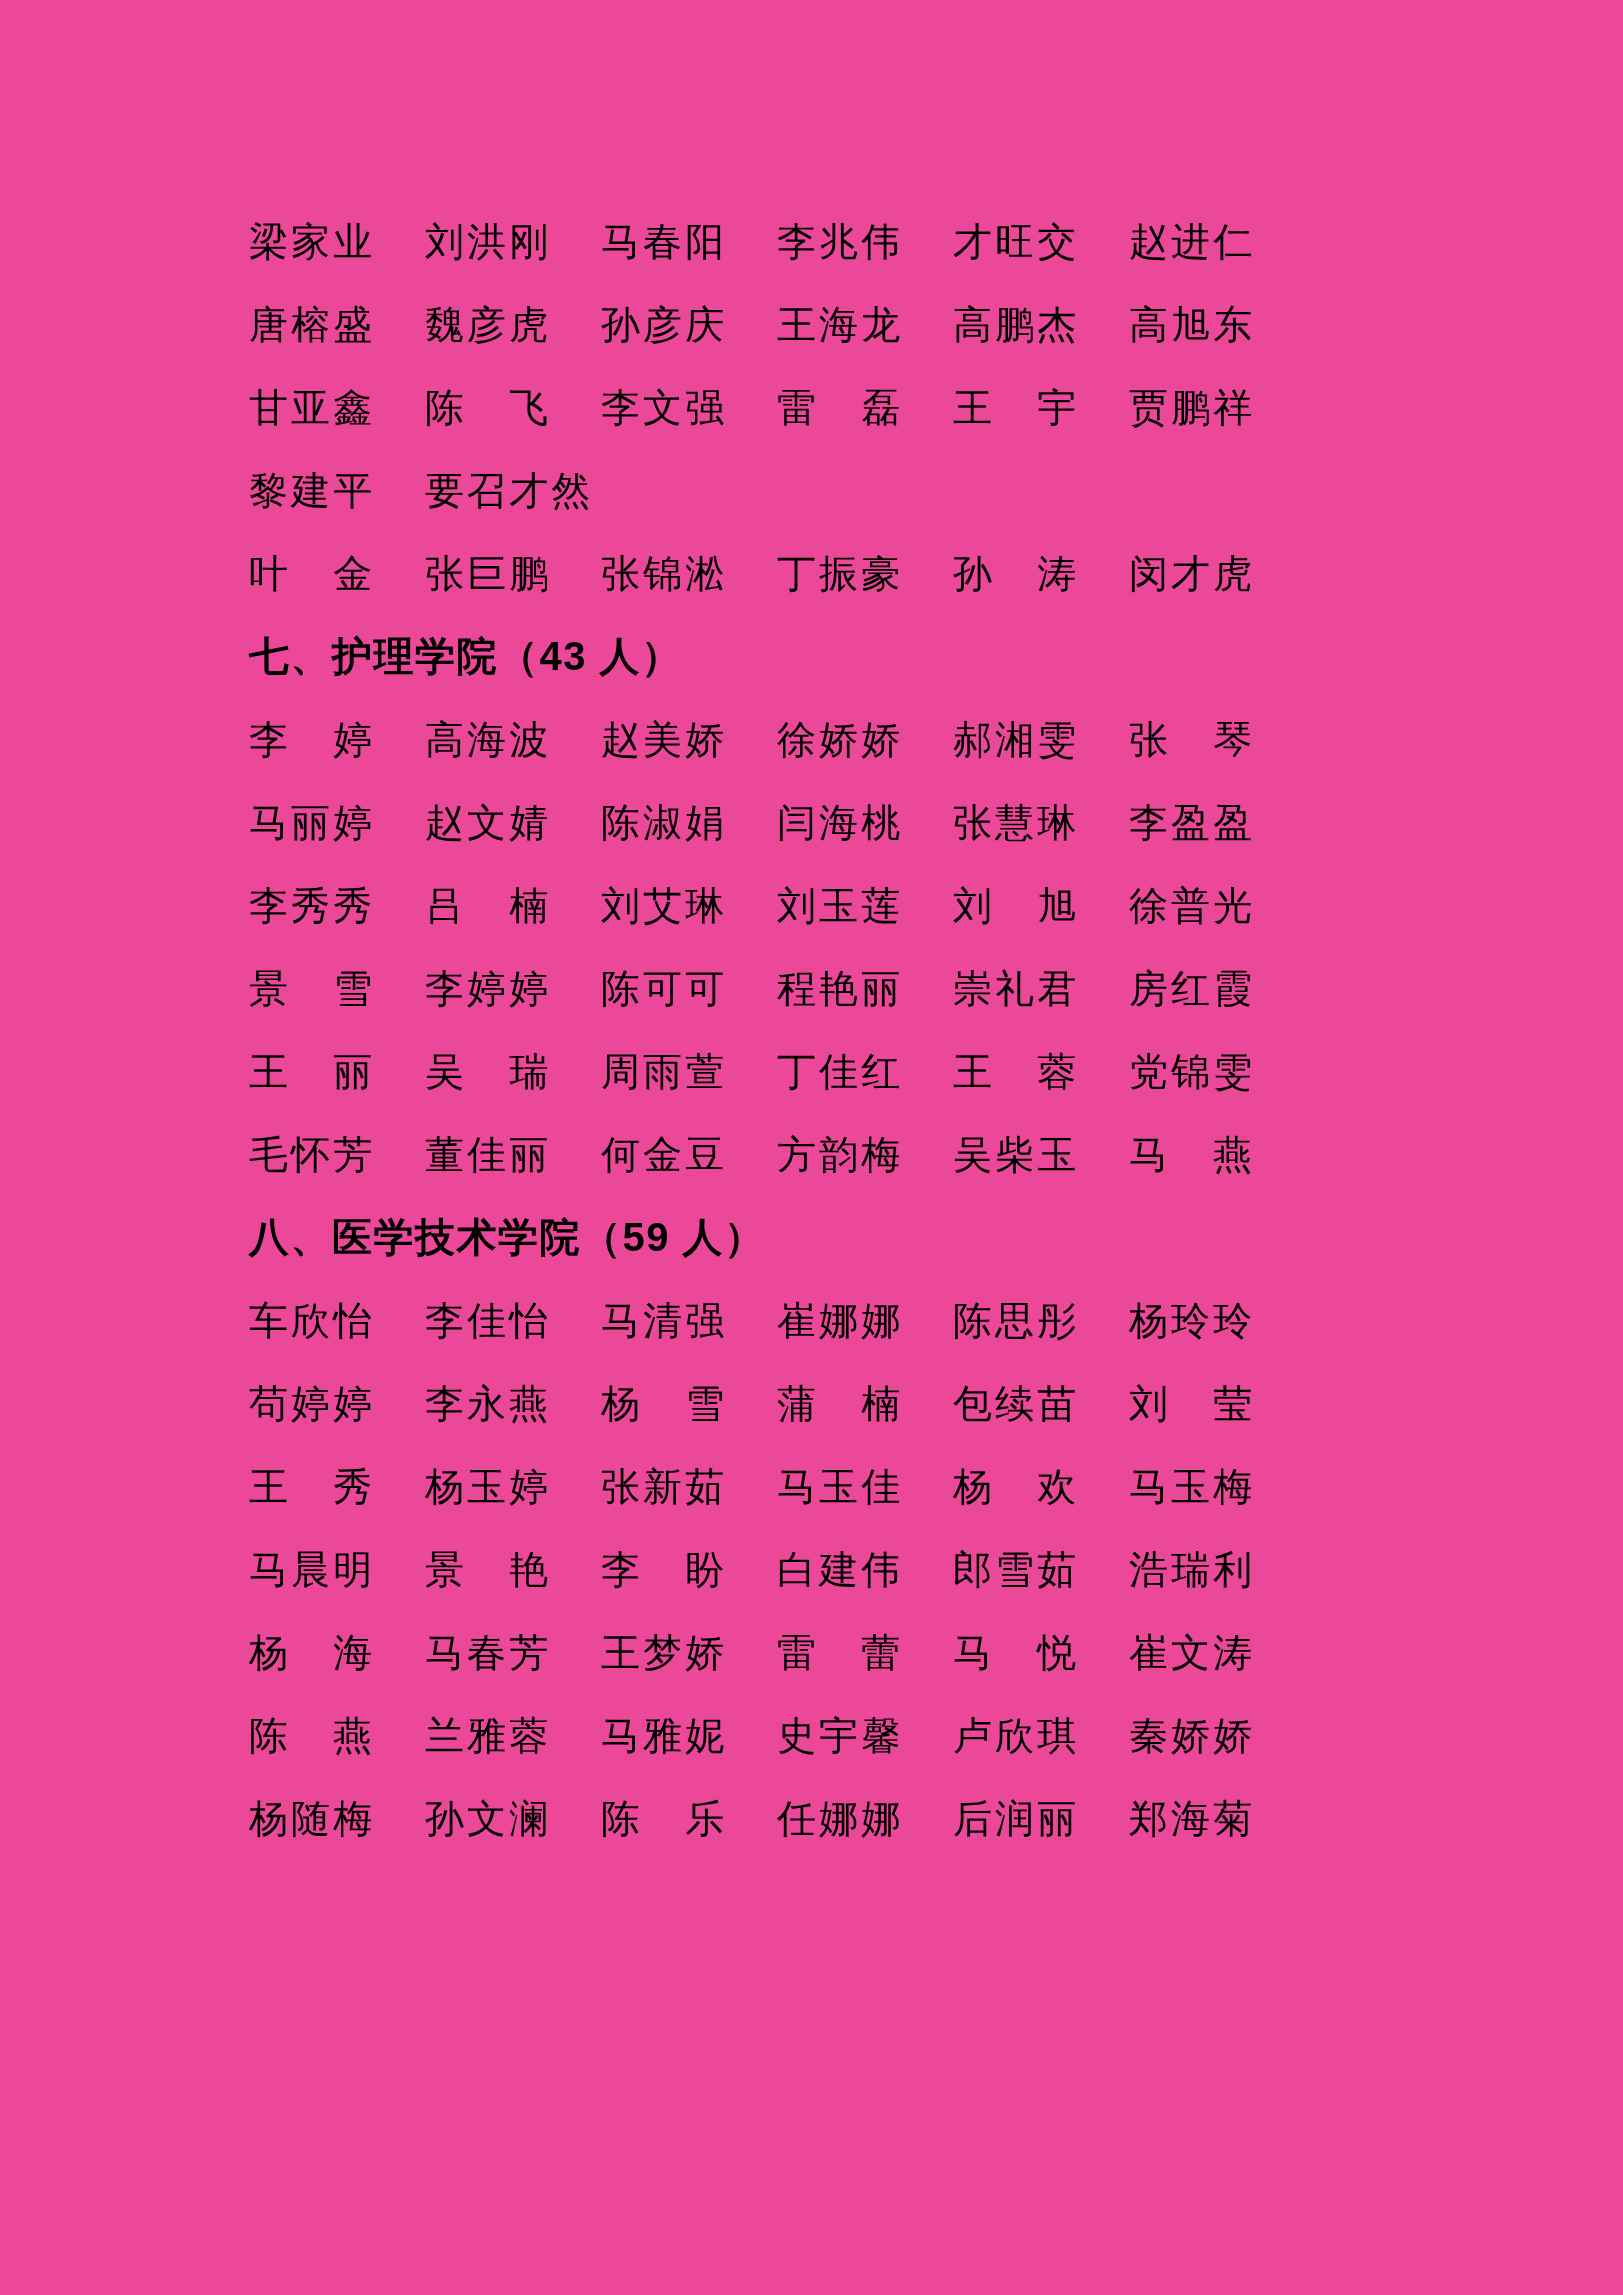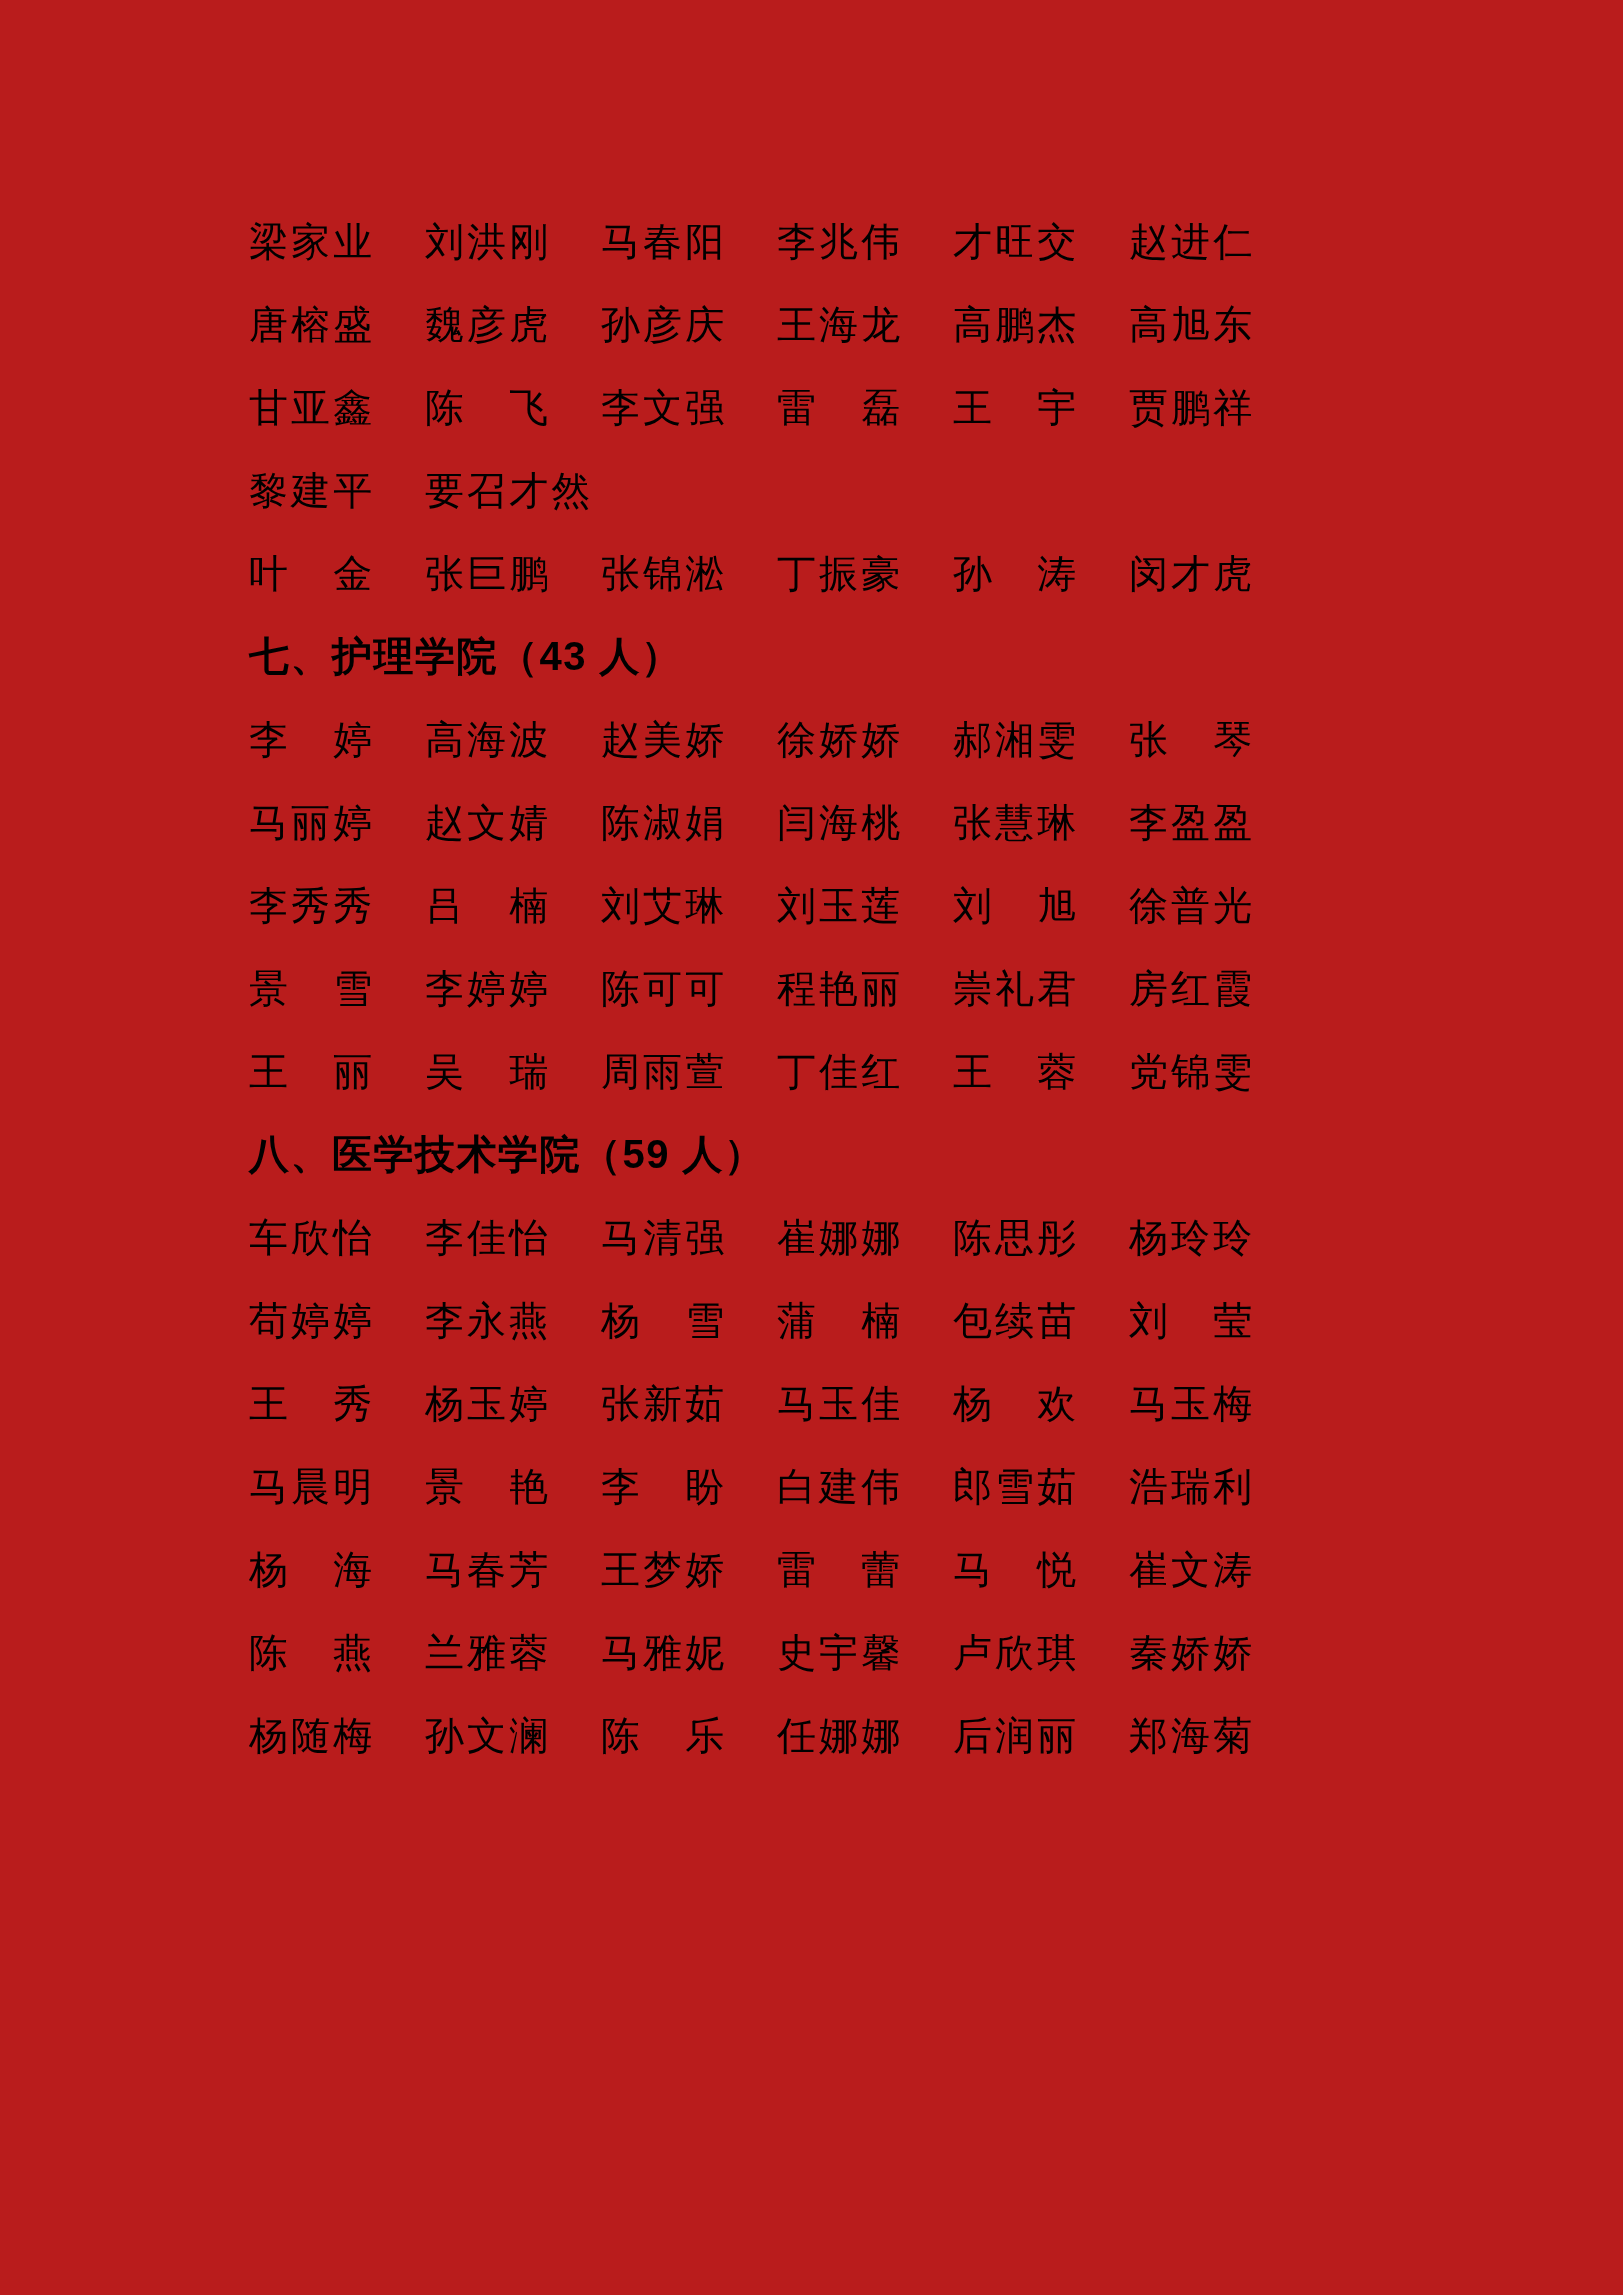--- a/index.html
+++ b/index.html
@@ -46,21 +46,21 @@
     font-weight: bold;
     line-height: 83px;
     letter-spacing: 1.5px;
     white-space: pre;
     font-family: "Liberation Sans", "DejaVu Sans", sans-serif;
   }
 </style>
 </head>
 <body>
 
-<div class="page" style="background: #b91c1c; color: rgb(0, 0, 0);">
+<div class="page" style="background: #ec4899; color: rgb(0, 0, 0);">
   <div class="content">
       <div class="names-row">
         <span class="name-cell">梁家业</span>
         <span class="name-cell">刘洪刚</span>
         <span class="name-cell">马春阳</span>
         <span class="name-cell">李兆伟</span>
         <span class="name-cell">才旺交</span>
         <span class="name-cell">赵进仁</span>
       </div>
       <div class="names-row">
@@ -127,20 +127,28 @@
         <span class="name-cell">房红霞</span>
       </div>
       <div class="names-row">
         <span class="name-cell">王　丽</span>
         <span class="name-cell">吴　瑞</span>
         <span class="name-cell">周雨萱</span>
         <span class="name-cell">丁佳红</span>
         <span class="name-cell">王　蓉</span>
         <span class="name-cell">党锦雯</span>
       </div>
+      <div class="names-row">
+        <span class="name-cell">毛怀芳</span>
+        <span class="name-cell">董佳丽</span>
+        <span class="name-cell">何金豆</span>
+        <span class="name-cell">方韵梅</span>
+        <span class="name-cell">吴柴玉</span>
+        <span class="name-cell">马　燕</span>
+      </div>
       <div class="header-row">
         <span class="section-header">八、医学技术学院（59 人）</span>
       </div>
       <div class="names-row">
         <span class="name-cell">车欣怡</span>
         <span class="name-cell">李佳怡</span>
         <span class="name-cell">马清强</span>
         <span class="name-cell">崔娜娜</span>
         <span class="name-cell">陈思彤</span>
         <span class="name-cell">杨玲玲</span>

